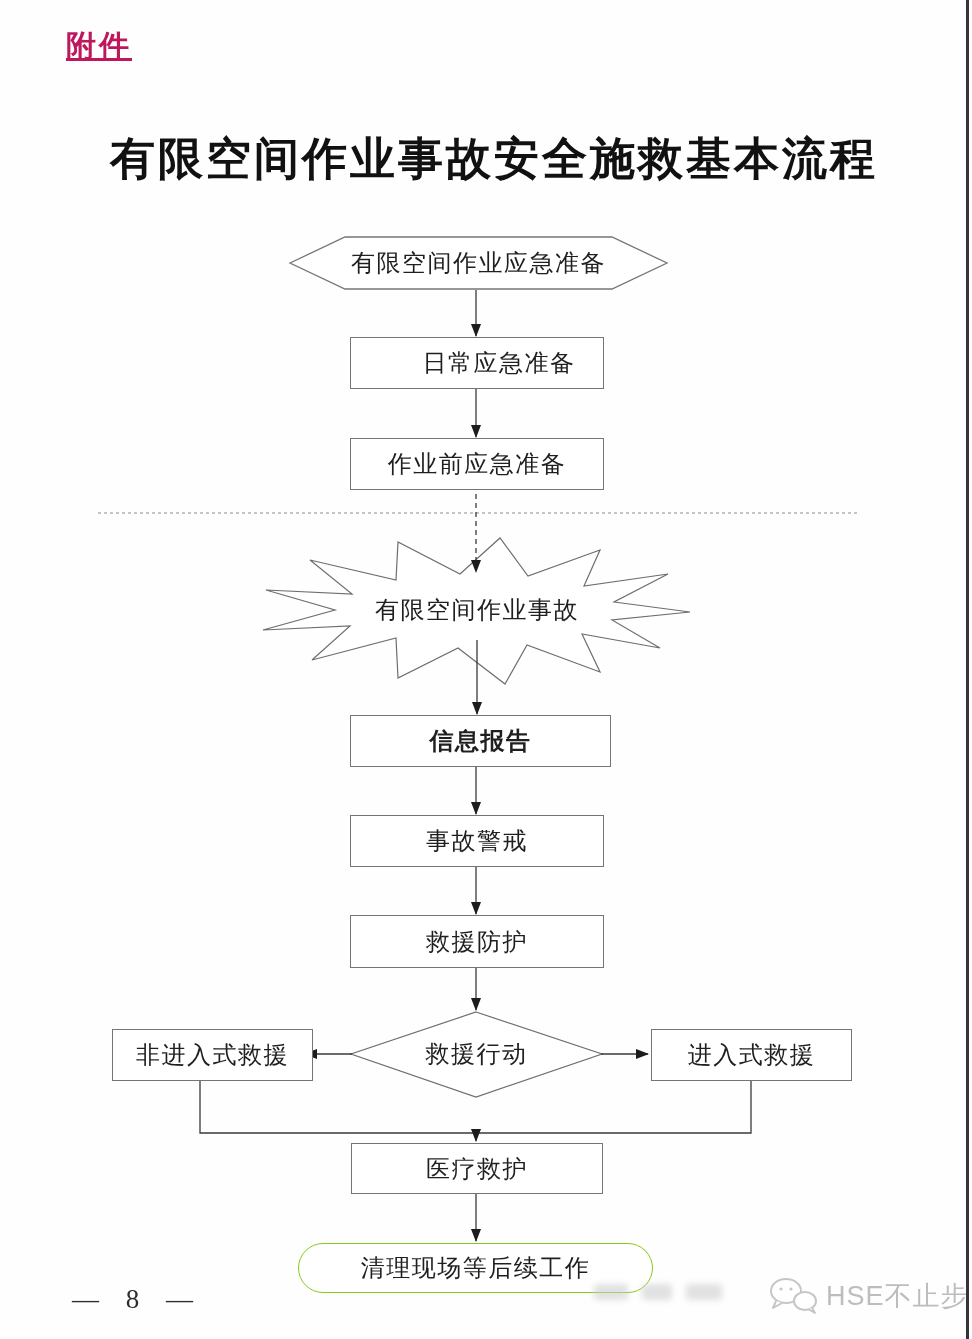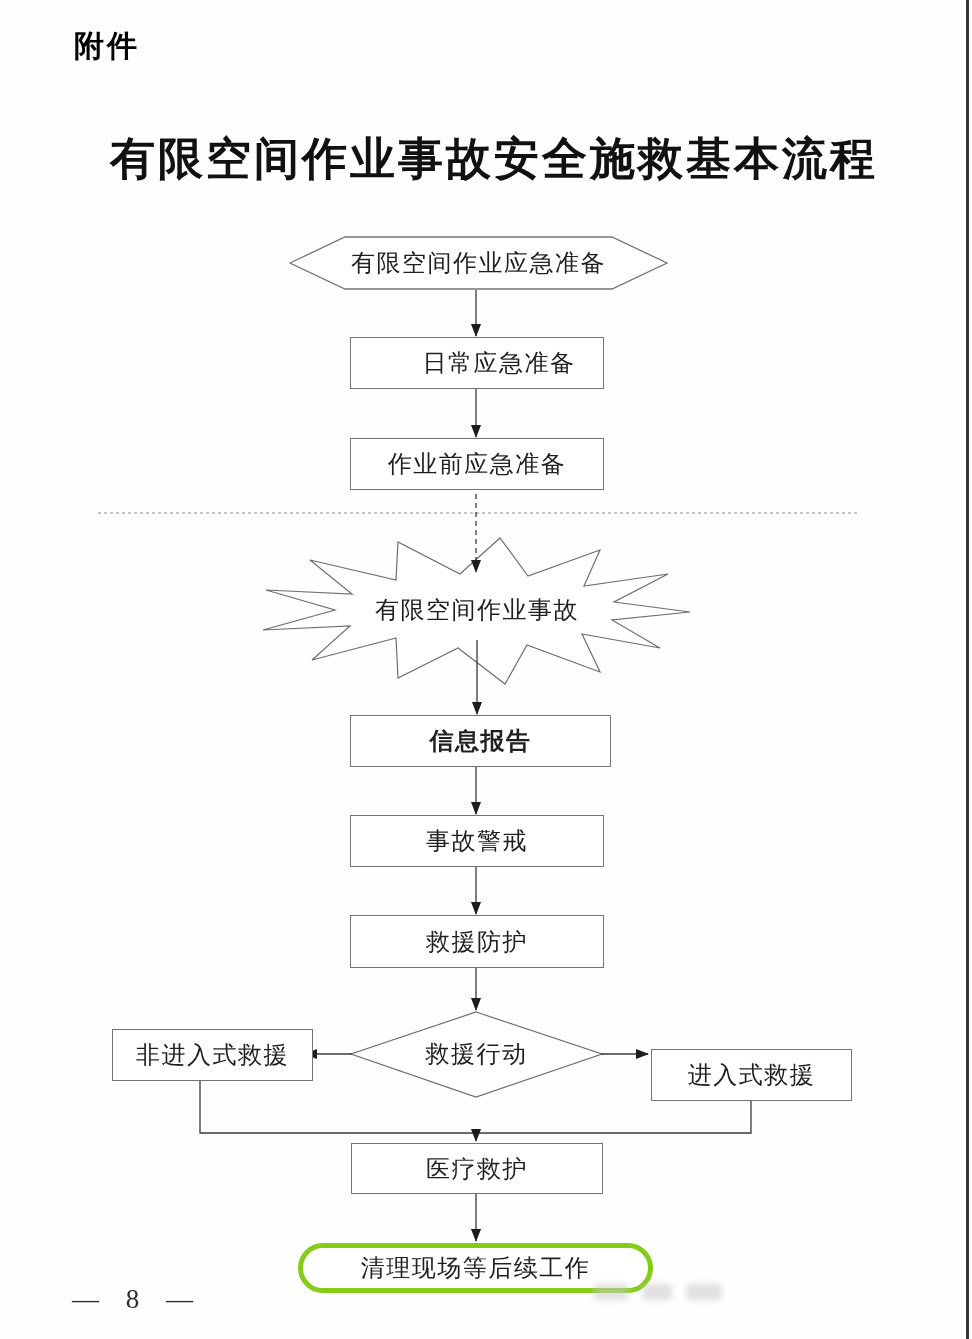--- a/index.html
+++ b/index.html
@@ -2,36 +2,36 @@
 <html><head>
 <meta charset="utf-8">
 <style>
   html,body{margin:0;padding:0;background:#ffffff;}
   .page{
     position:relative;width:972px;height:1339px;background:#fefefe;
     font-family:"Liberation Sans","DejaVu Sans",sans-serif;color:#1c1c1c;overflow:hidden;
   }
   .connectors{position:absolute;left:0;top:0;width:972px;height:1339px;}
   .attachment{
-    position:absolute;left:74px;top:26px;font-size:30px;font-weight:600;
-    letter-spacing:3px;color:#000000;
+    position:absolute;left:66px;top:26px;font-size:30px;font-weight:600;
+    letter-spacing:3px;color:#be185d;text-decoration:underline;
   }
   .title{
     position:absolute;left:0;top:118px;width:972px;height:66px;margin:8px;
     display:flex;align-items:center;justify-content:center;
     font-family:"Liberation Serif","DejaVu Serif",serif;
     font-size:45px;font-weight:bold;letter-spacing:3px;color:#111;
   }
   .node{
     position:absolute;display:flex;align-items:center;justify-content:center;
     font-size:24px;letter-spacing:1.5px;color:#1f1f1f;box-sizing:border-box;
     text-align:center;white-space:nowrap;
   }
   .node.rect{background:#ffffff;border:1px solid #757575;}
-  .node.stadium{background:#ffffff;border:5px solid #84cc16;border-radius:26px;}
+  .node.stadium{background:#ffffff;border:1px solid #84cc16;border-radius:26px;}
   .node.overlay{background:transparent;border:none;}
   .footer-pageno{
     position:absolute;left:72px;top:1284px;font-family:"Liberation Serif","DejaVu Serif",serif;
     font-size:27px;color:#2e2e2e;letter-spacing:10px;
   }
   .watermark{
     position:absolute;left:766px;top:1276px;display:flex;align-items:center;gap:6px;
     color:#bfbfbf;
   }
   .watermark-text{font-size:27px;letter-spacing:1px;color:#bdbdbd;}
@@ -93,30 +93,41 @@
   <div class="node rect" style="left:350px;top:715px;width:261px;height:52px;font-weight:bold;">信息报告</div>
 
   <div class="node rect" style="left:350px;top:815px;width:254px;height:52px;">事故警戒</div>
 
   <div class="node overlay" style="left:375px;top:1030px;width:203px;height:48px;">救援行动</div>
 
   <div class="node rect" style="left:350px;top:915px;width:254px;height:53px;">救援防护</div>
 
   <div class="node rect" style="left:100px;top:1029px;width:201px;height:52px;margin-left:12px;">非进入式救援</div>
 
-  <div class="node rect" style="left:651px;top:1029px;width:201px;height:52px;margin-top:20px;">进入式救援</div>
+  <div class="node rect" style="left:651px;top:1029px;width:201px;height:52px;">进入式救援</div>
 
   <div class="node rect" style="left:351px;top:1143px;width:252px;height:51px;">医疗救护</div>
 
   <div class="node stadium" style="left:298px;top:1243px;width:355px;height:50px;">清理现场等后续工作</div>
 
   <div class="footer-pageno">—  8  —</div>
 
   <div class="wm-blobs">
     <i></i>
       <i></i>
       <i></i>
   </div>
 
+  <div class="watermark">
+    <svg width="54" height="40" viewBox="0 0 54 40">
+      <ellipse cx="20" cy="15" rx="15" ry="12" fill="#ffffff" stroke="#c6c6c6" stroke-width="2"></ellipse>
+      <path d="M10,25 L7,32 L16,27" fill="#ffffff" stroke="#c6c6c6" stroke-width="2" stroke-linejoin="round"></path>
+      <ellipse cx="39" cy="25" rx="11" ry="9" fill="#ffffff" stroke="#c6c6c6" stroke-width="2"></ellipse>
+      <path d="M46,32 L49,37 L42,33" fill="#ffffff" stroke="#c6c6c6" stroke-width="2" stroke-linejoin="round"></path>
+      <circle cx="15" cy="13" r="1.6" fill="#c6c6c6"></circle>
+      <circle cx="25" cy="13" r="1.6" fill="#c6c6c6"></circle>
+    </svg>
+    <span class="watermark-text">HSE不止步</span>
+  </div>
 
   <div class="scan-edge"></div>
 
 </div>
 
 </body></html>

